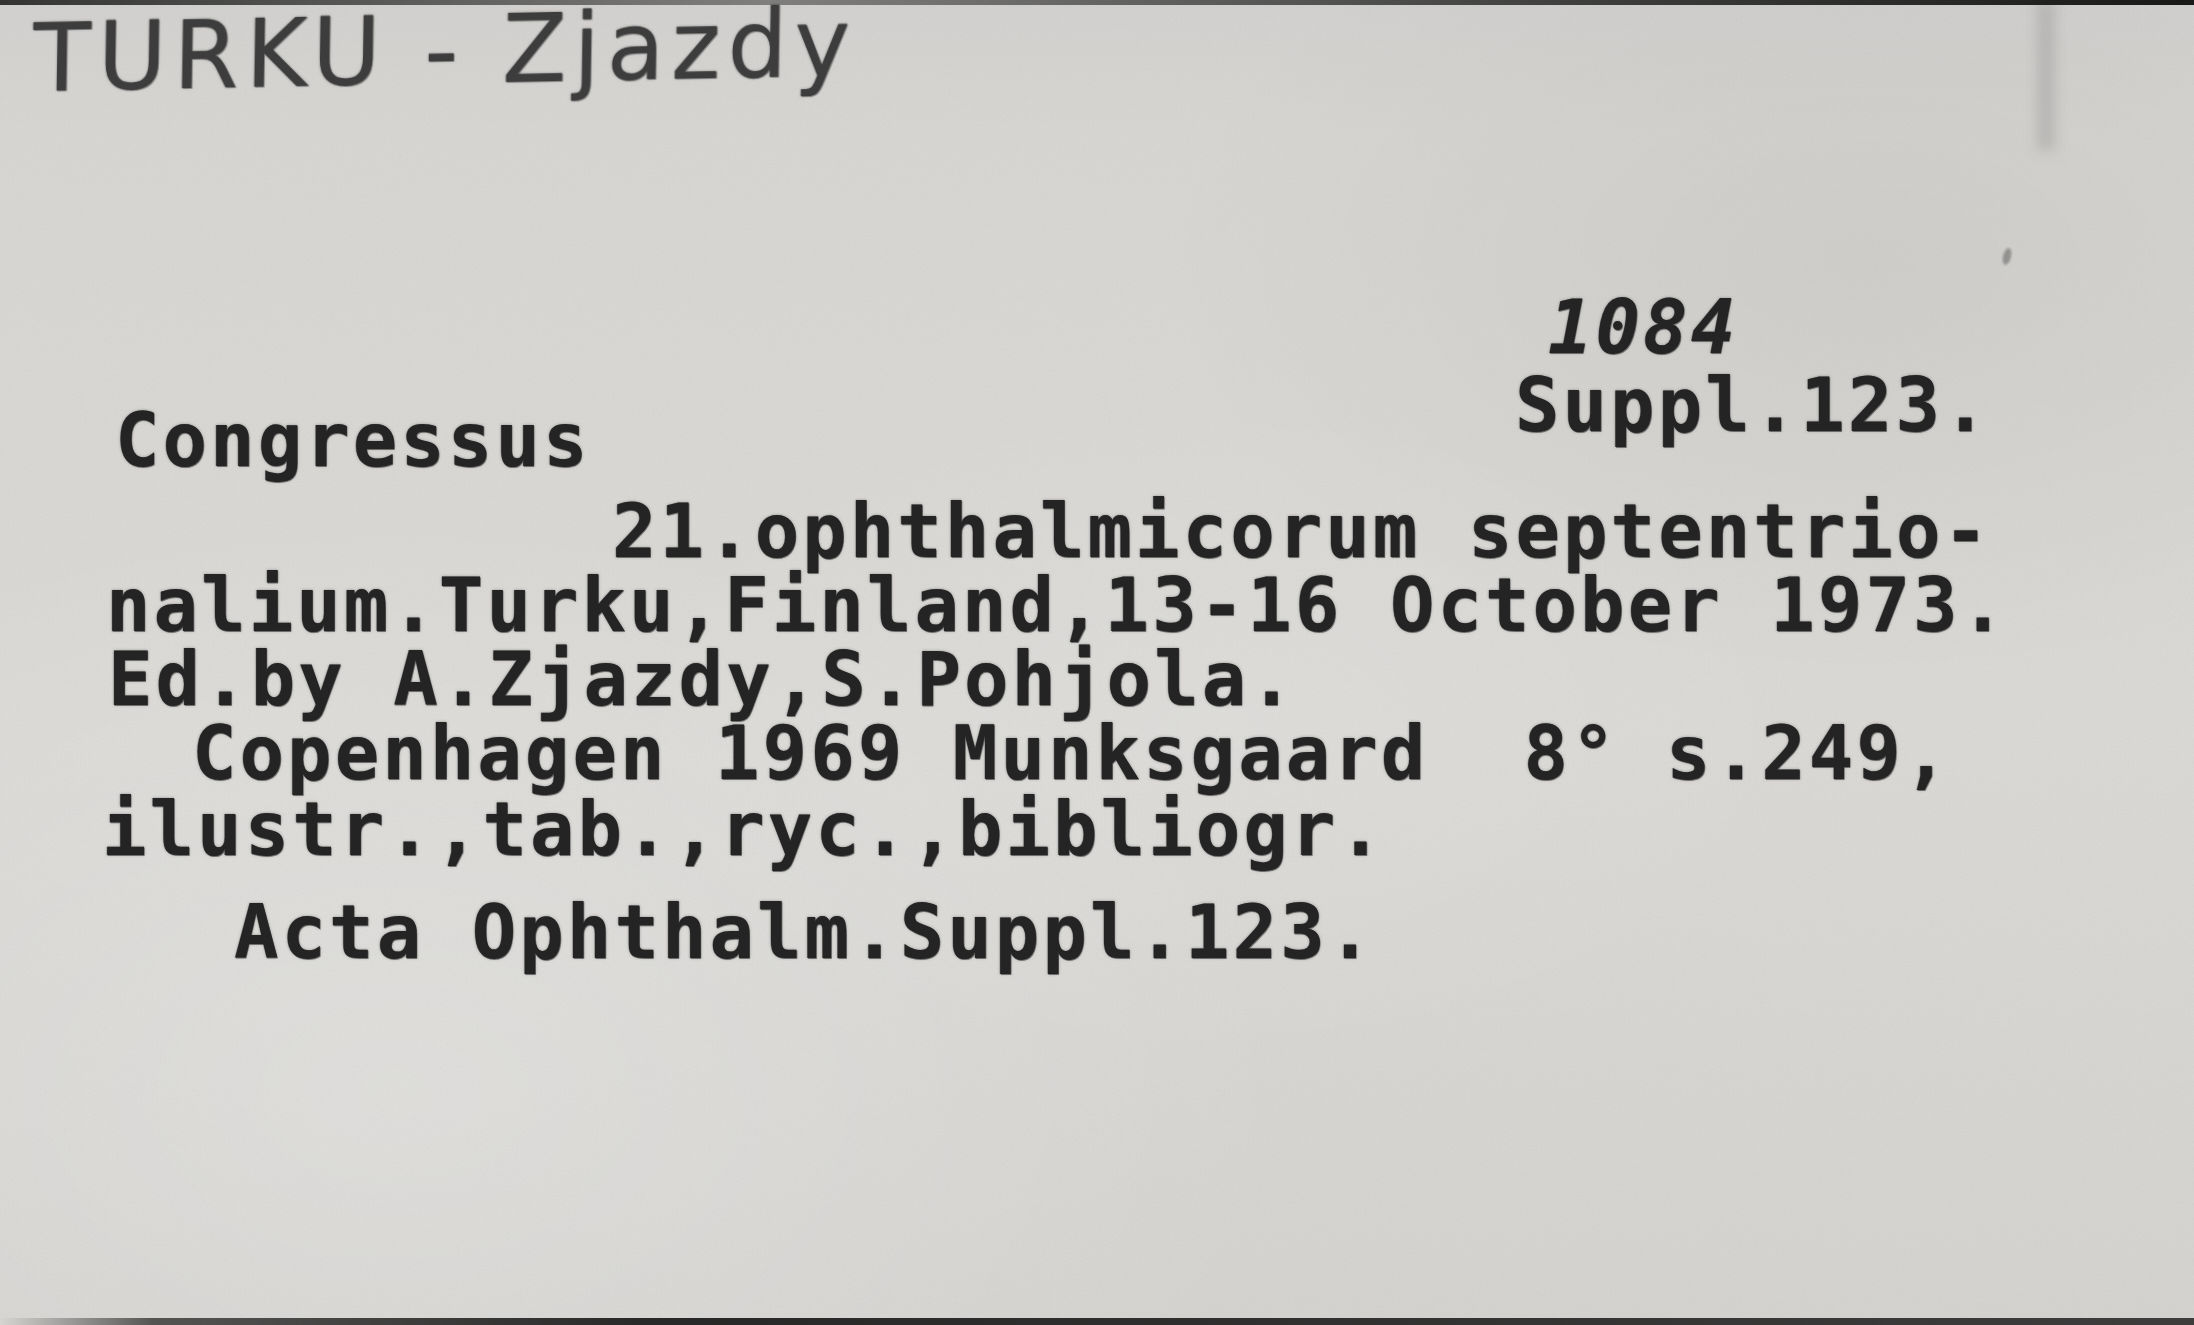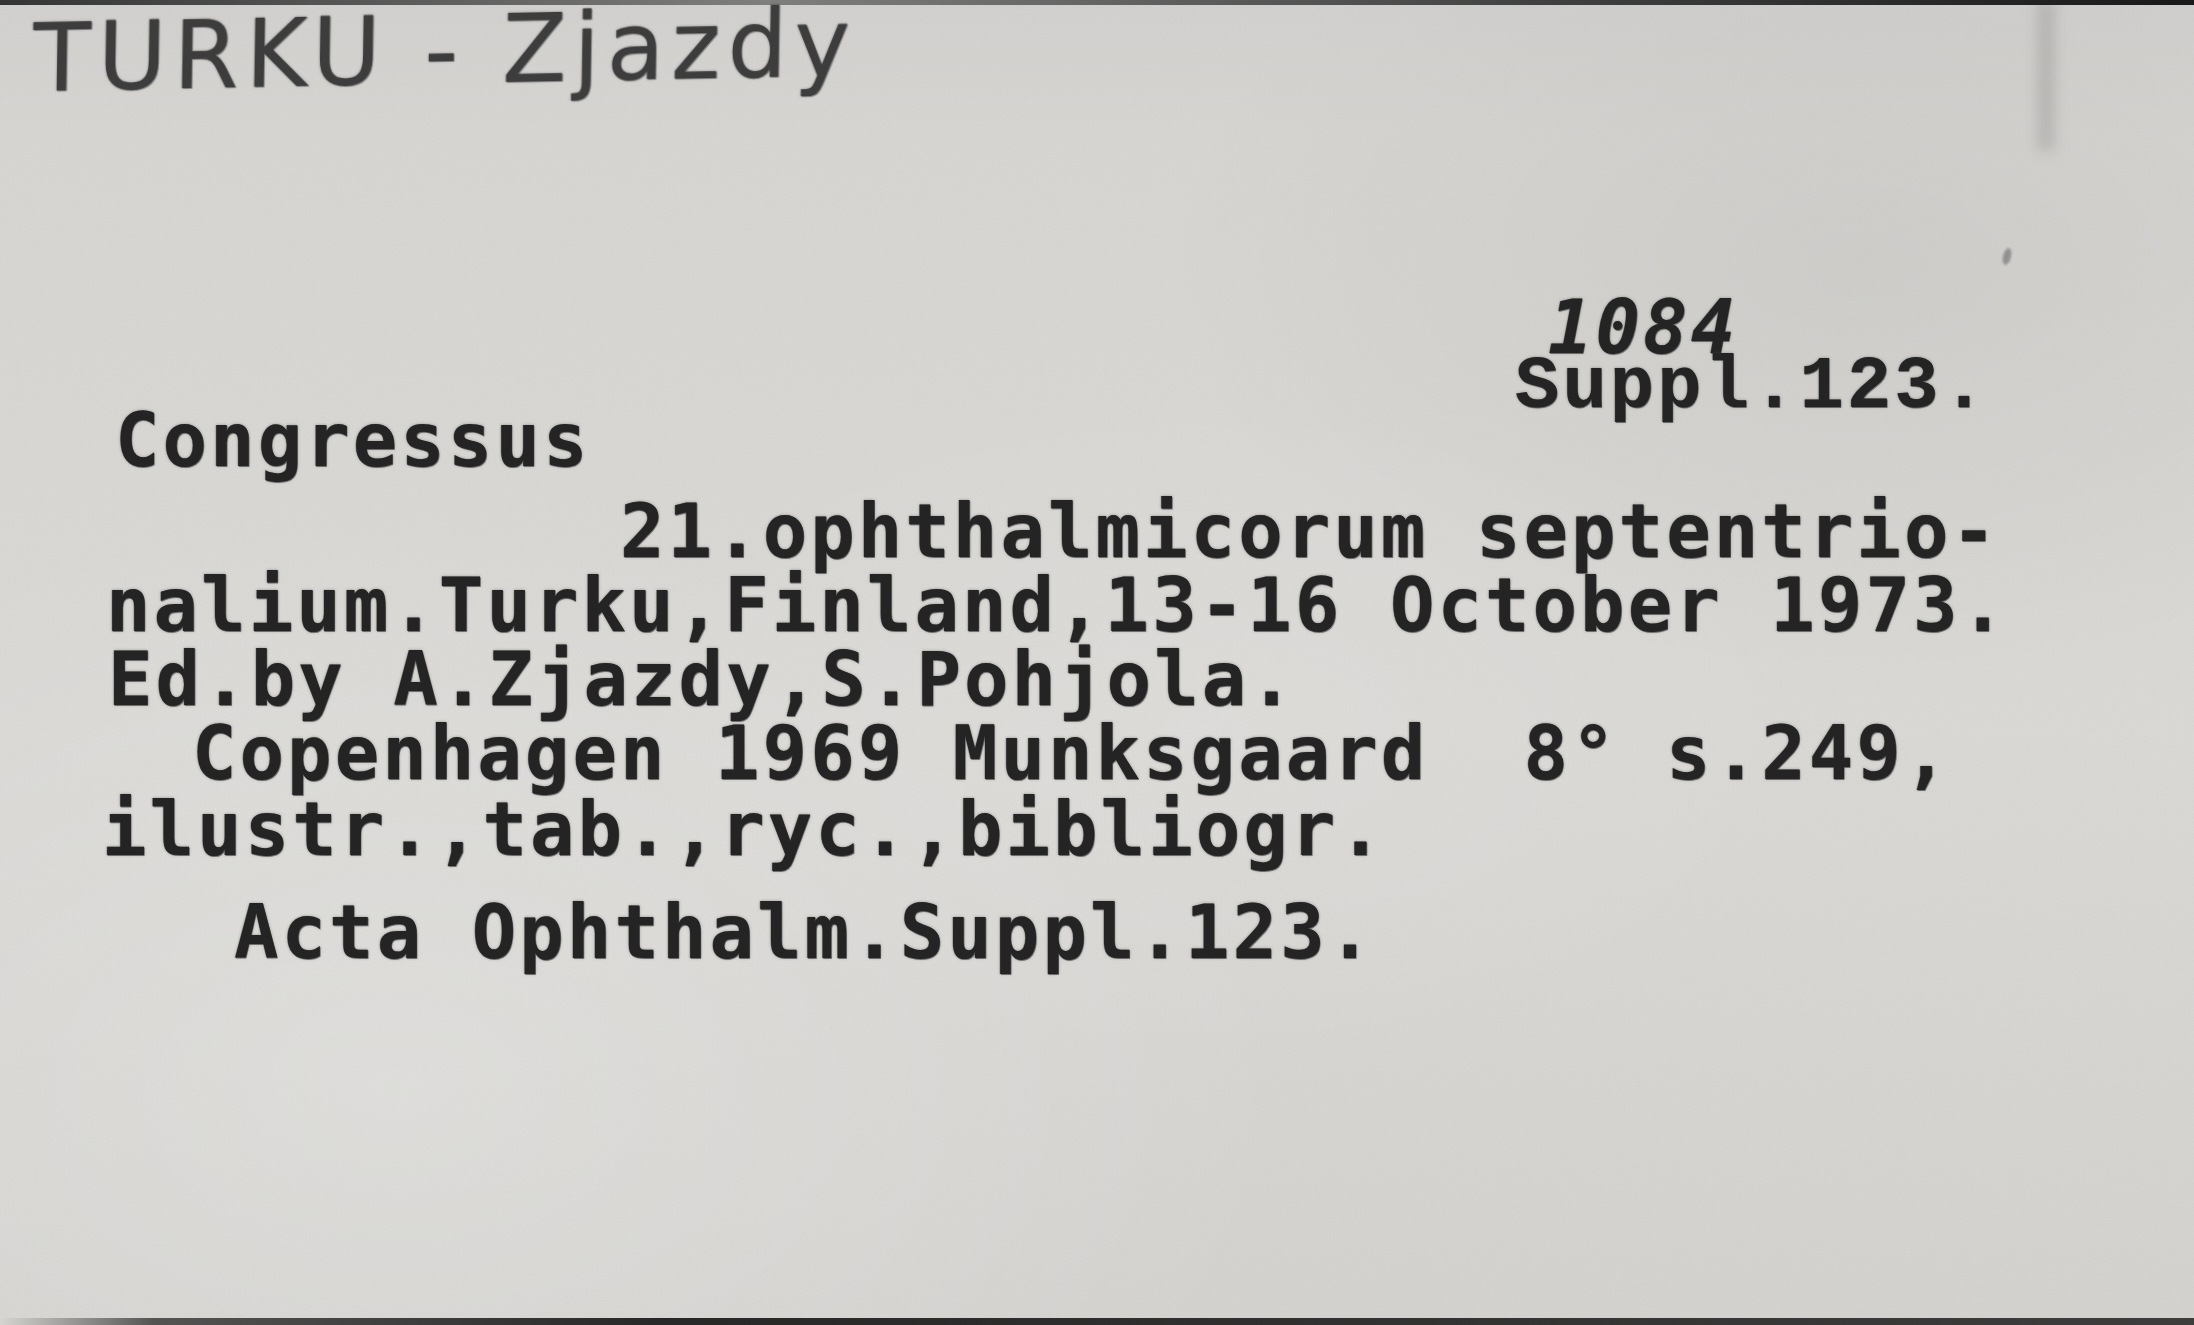--- a/index.html
+++ b/index.html
@@ -103,25 +103,25 @@
   }
 </style>
 </head>
 <body>
 
 <div class="card">
 
   <div class="handwritten">TURKU - Zjazdy</div>
 
   <div class="typed" style="left:1548px; top:290px;font-style:italic;">1084</div>
-  <div class="typed" style="left:1515px; top:350px;font-family:Liberation Mono, monospace;">Suppl.123.</div>
+  <div class="typed" style="left:1515px; top:368px;">Suppl.123.</div>
 
   <div class="typed" style="left:115px; top:403px;">Congressus</div>
 
-  <div class="typed" style="left:612px; top:494px;margin-left:8px;">21.ophthalmicorum septentrio-</div>
+  <div class="typed" style="left:612px; top:494px;">21.ophthalmicorum septentrio-</div>
 
   <div class="typed" style="left:106px; top:568px;">nalium.Turku,Finland,13-16 October 1973.</div>
 
   <div class="typed" style="left:108px; top:642px;">Ed.by A.Zjazdy,S.Pohjola.</div>
 
   <div class="typed" style="left:192px; top:716px;">Copenhagen 1969 Munksgaard  8° s.249,</div>
 
   <div class="typed" style="left:102px; top:792px;">ilustr.,tab.,ryc.,bibliogr.</div>
 
   <div class="typed" style="left:198px; top:895px;margin-left:36px;">Acta Ophthalm.Suppl.123.</div>

